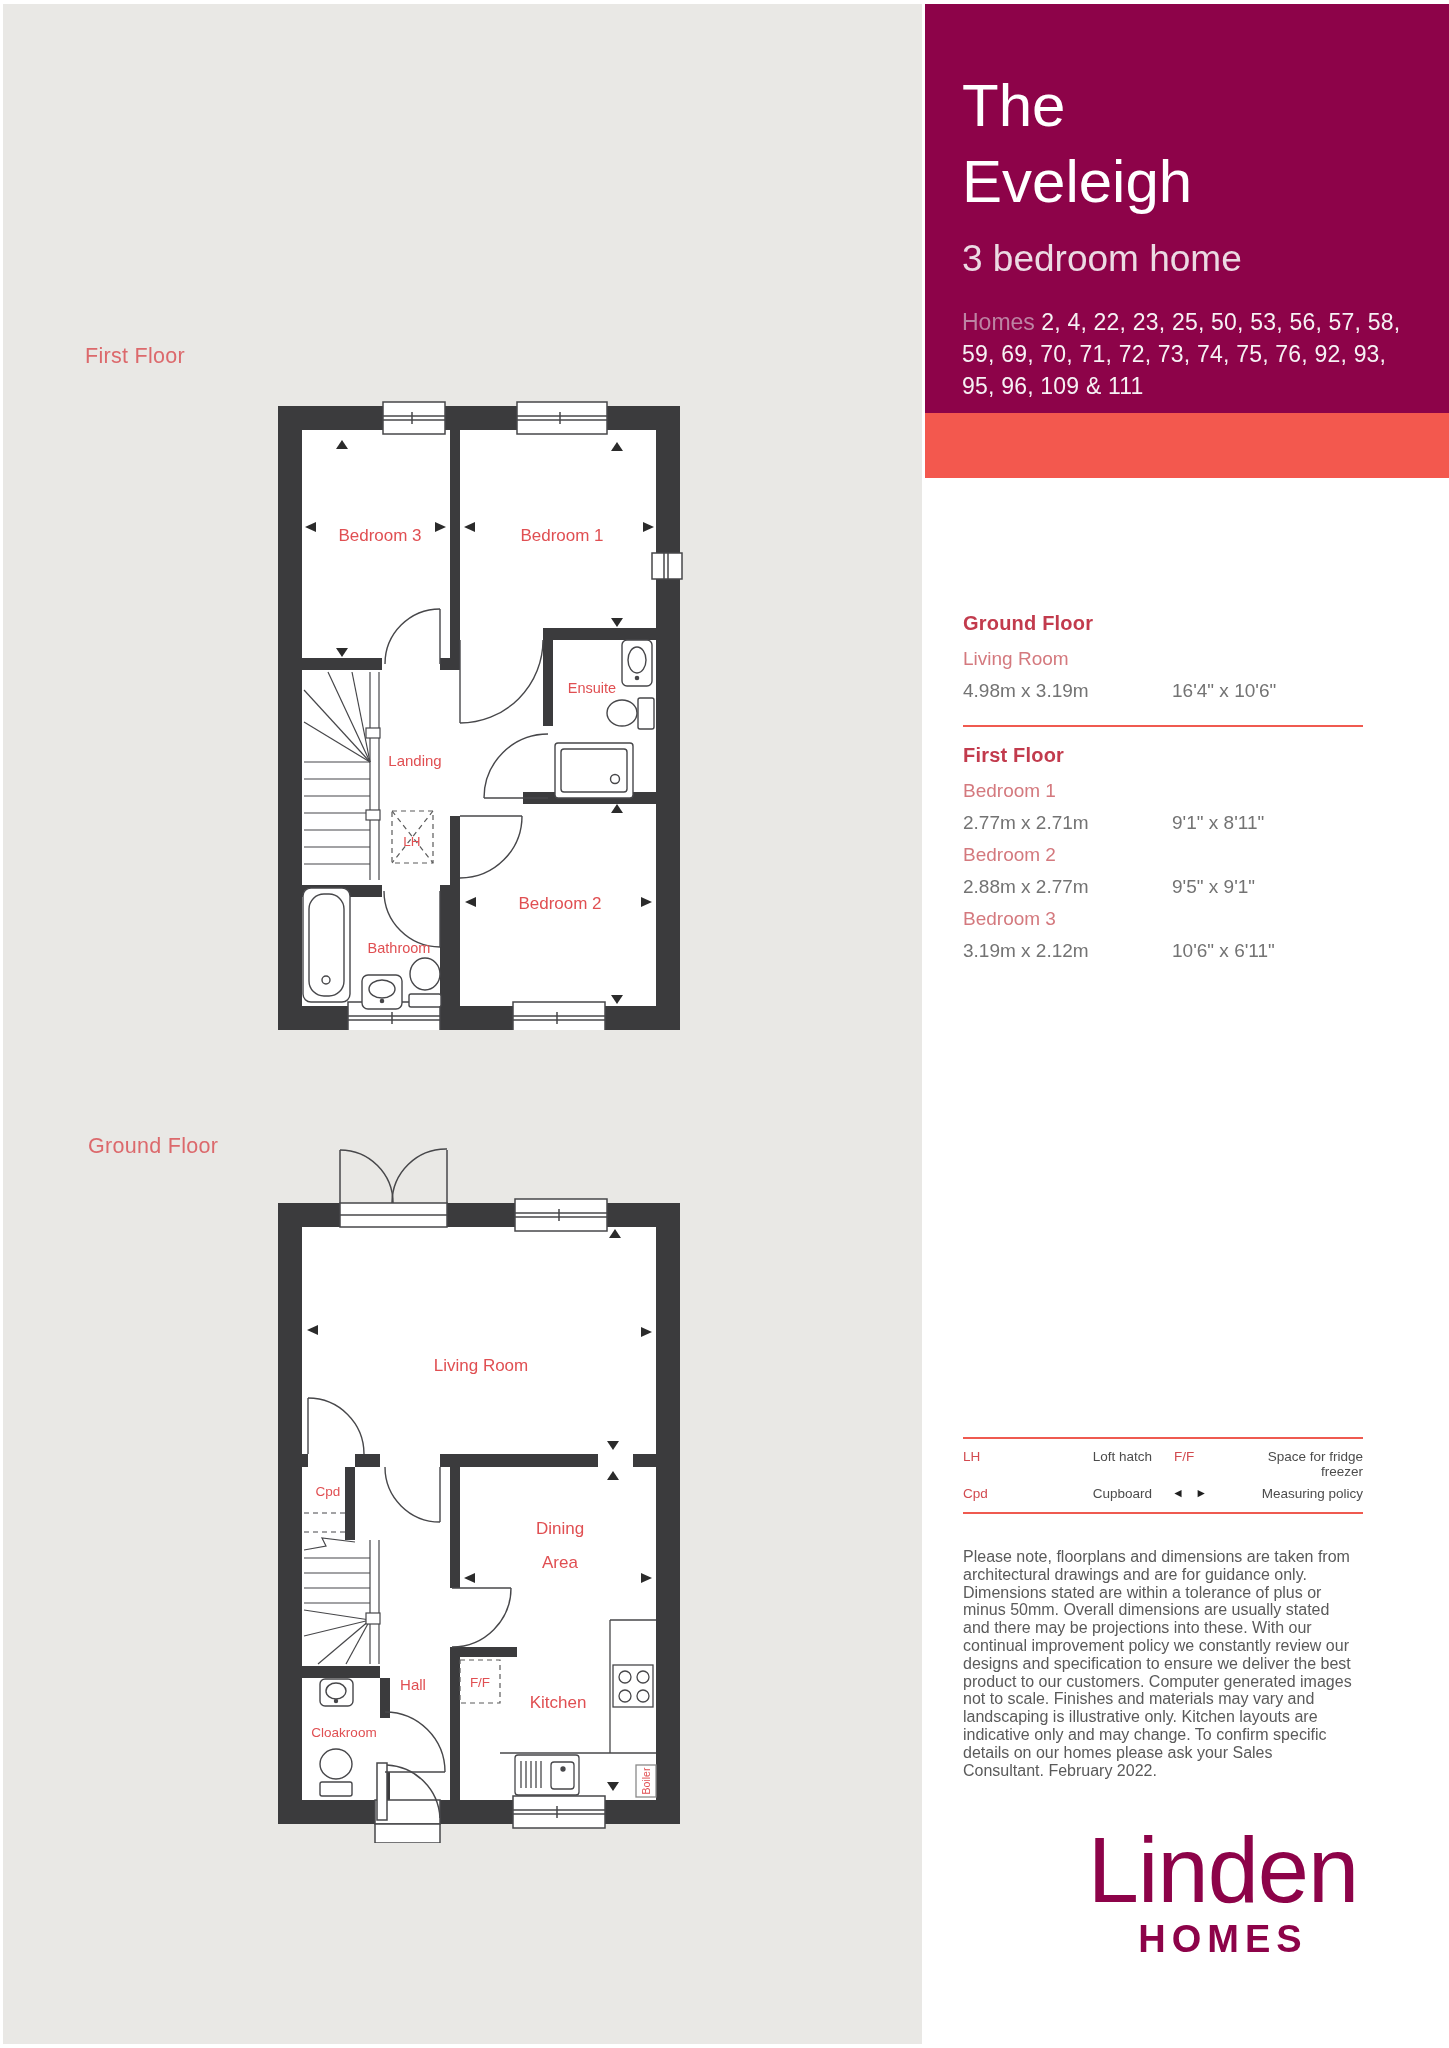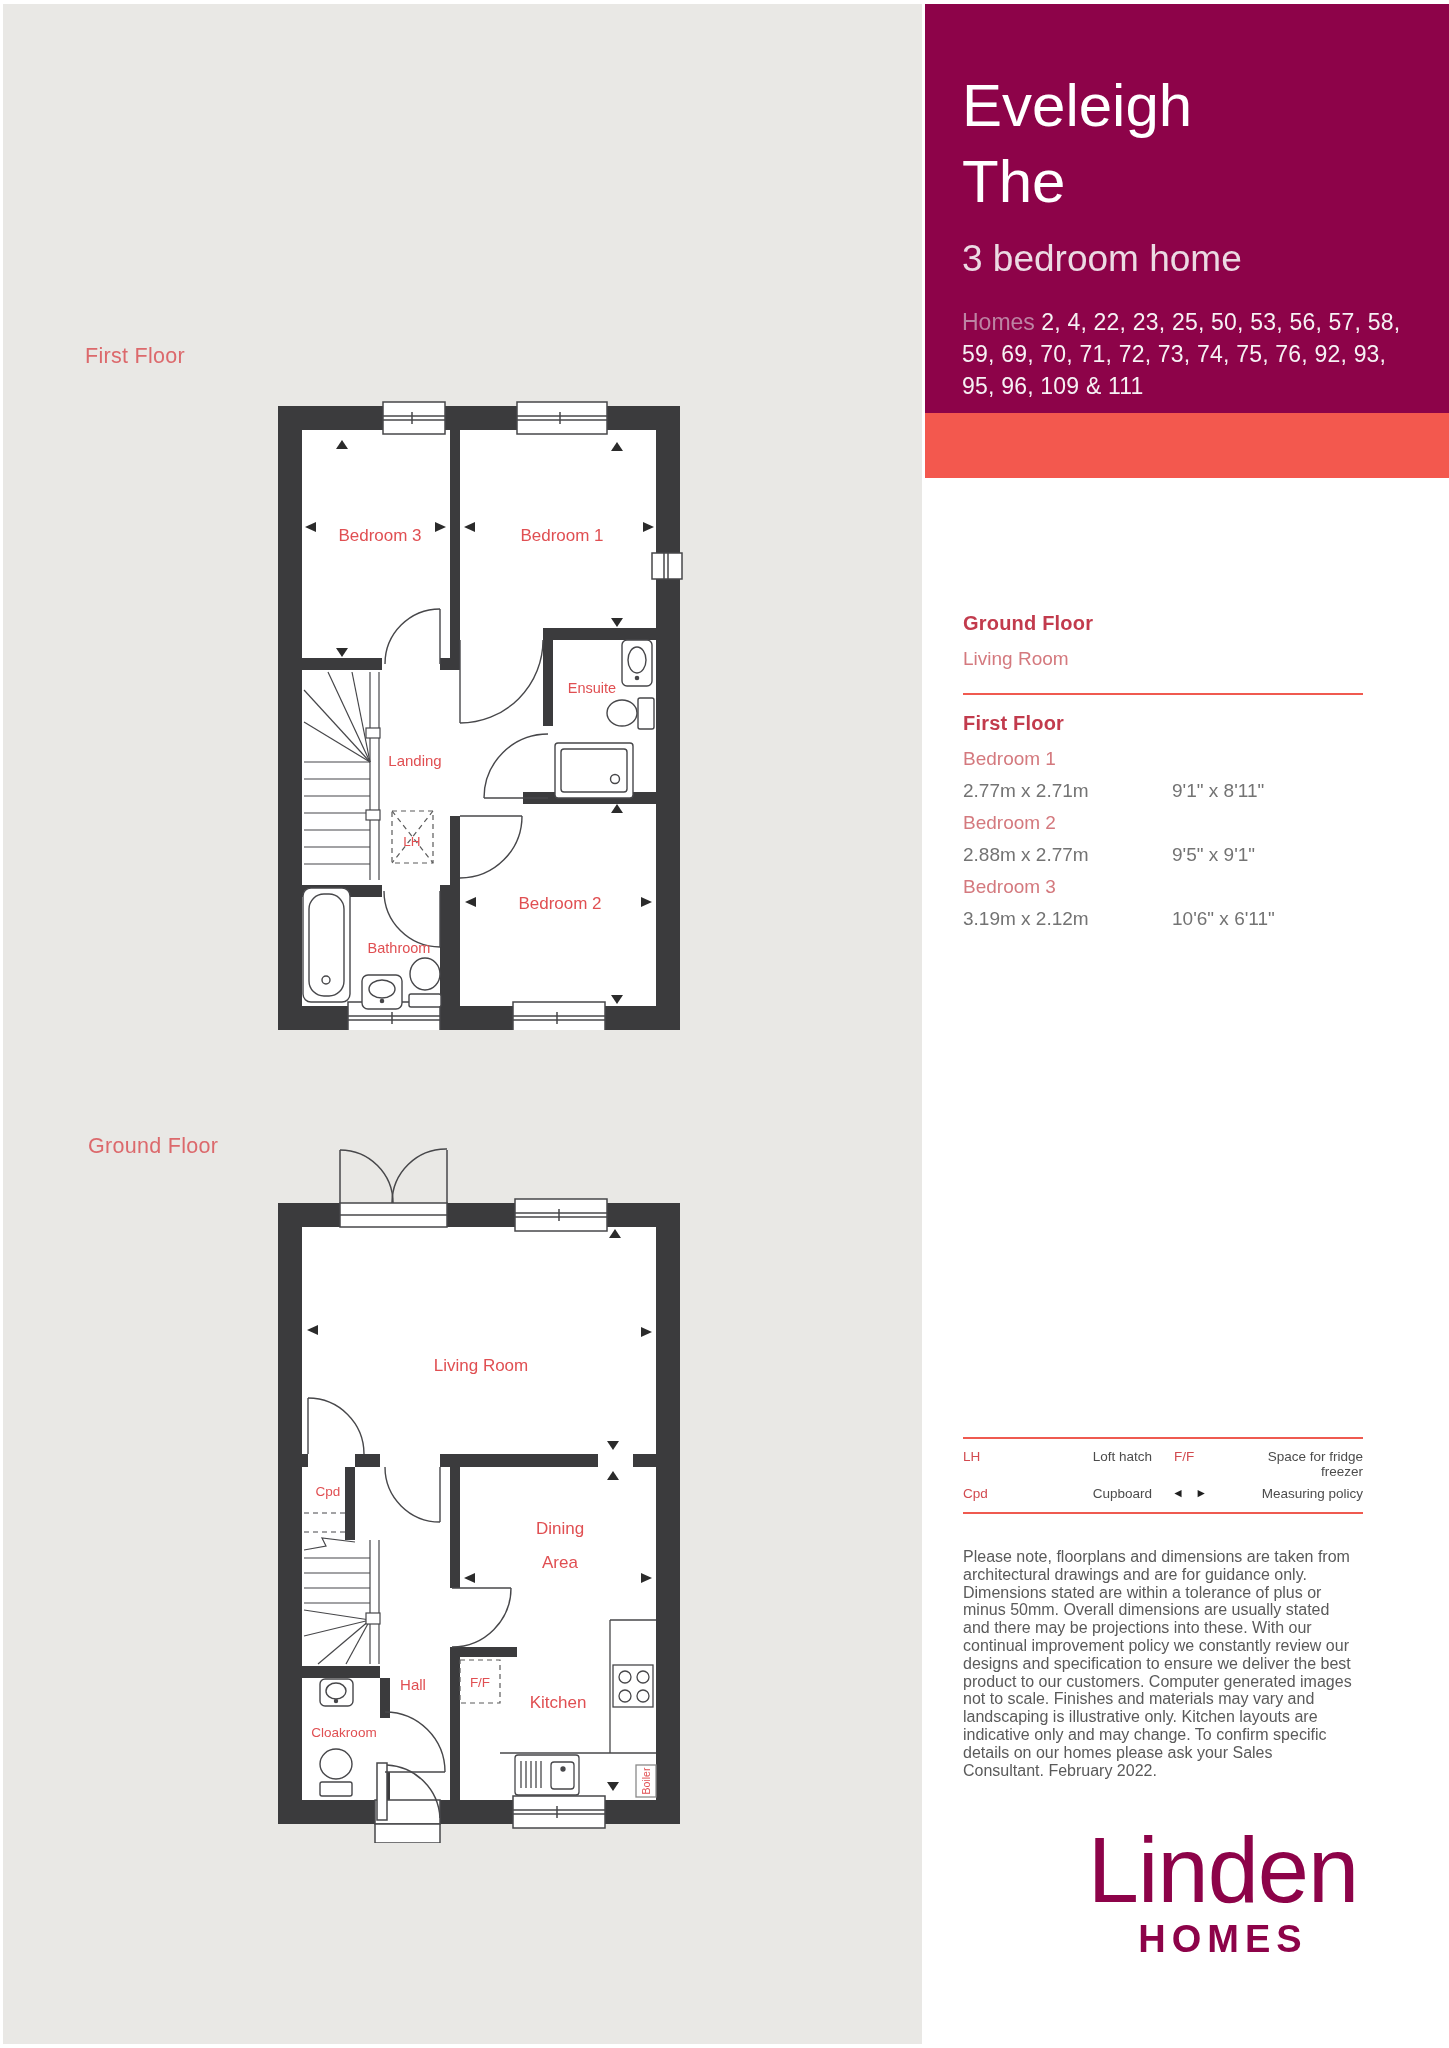--- a/index.html
+++ b/index.html
@@ -50,22 +50,22 @@
   .room-label{fill:#e04f52;font-weight:500;}
 </style>
 </head>
 <body>
 
 <div id="page">
   <div class="gray-area"></div>
 
   <div class="panel">
     <div class="panel-title">
+      <div>The</div>
       <div>Eveleigh</div>
-      <div>The</div>
     </div>
     <div class="panel-sub">3 bedroom home</div>
     <div class="homes"><span class="hl">Homes</span> <span class="hn">2, 4, 22, 23, 25, 50, 53, 56, 57, 58, 59, 69, 70, 71, 72, 73, 74, 75, 76, 92, 93, 95, 96, 109 &amp; 111</span></div>
   </div>
   <div class="strip"></div>
 
   <div class="floor-label" id="first-floor-label">First Floor</div>
   <div class="floor-label" id="ground-floor-label">Ground Floor</div>
 
   <svg id="plan-first" class="plan" width="411" height="630" viewBox="0 -6 411 630">
@@ -334,20 +334,24 @@
     <text class="room-label" x="135" y="532" font-size="15" text-anchor="middle">Hall</text>
     <text class="room-label" x="202" y="529" font-size="13.5" text-anchor="middle">F/F</text>
     <text class="room-label" x="280" y="550" font-size="17" text-anchor="middle">Kitchen</text>
     <text class="room-label" x="66" y="579" font-size="13.5" text-anchor="middle">Cloakroom</text>
   </svg>
 
   <div class="dimcol">
     <div class="dim-head">Ground Floor</div>
     <div>
       <div class="dim-name">Living Room</div>
+      <div class="dim-vals">
+        <span>4.98m x 3.19m</span>
+        <span class="imperial">16'4" x 10'6"</span>
+      </div>
     </div>
     <div class="dim-divider"></div>
     <div class="dim-head">First Floor</div>
     <div>
       <div class="dim-name">Bedroom 1</div>
       <div class="dim-vals">
         <span>2.77m x 2.71m</span>
         <span class="imperial">9'1" x 8'11"</span>
       </div>
     </div>

